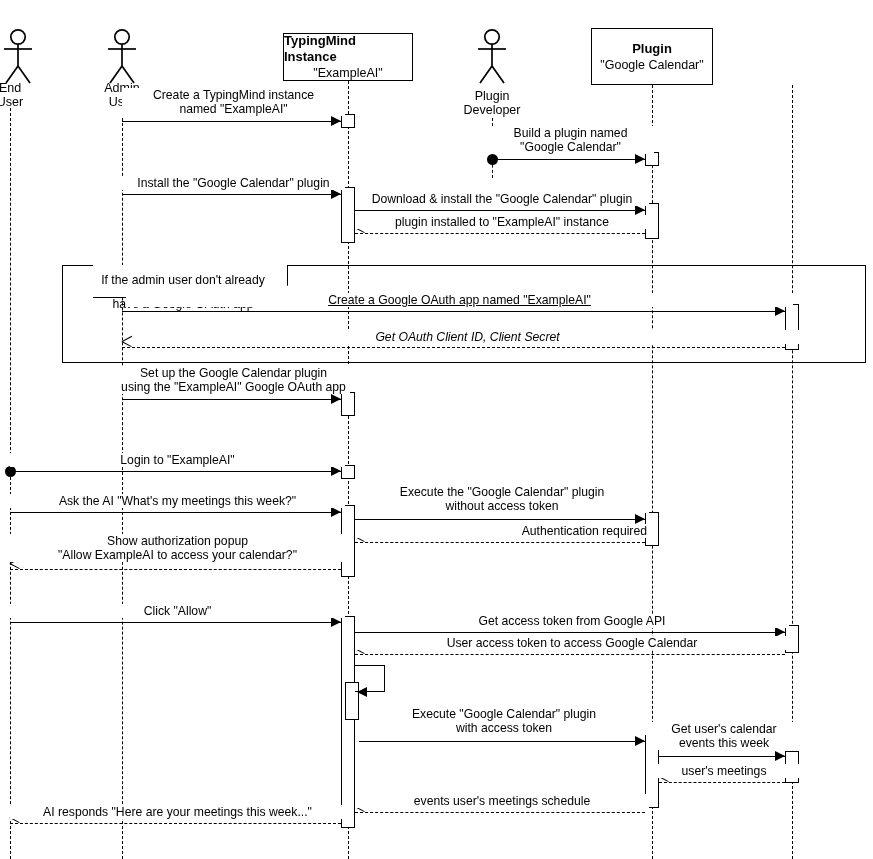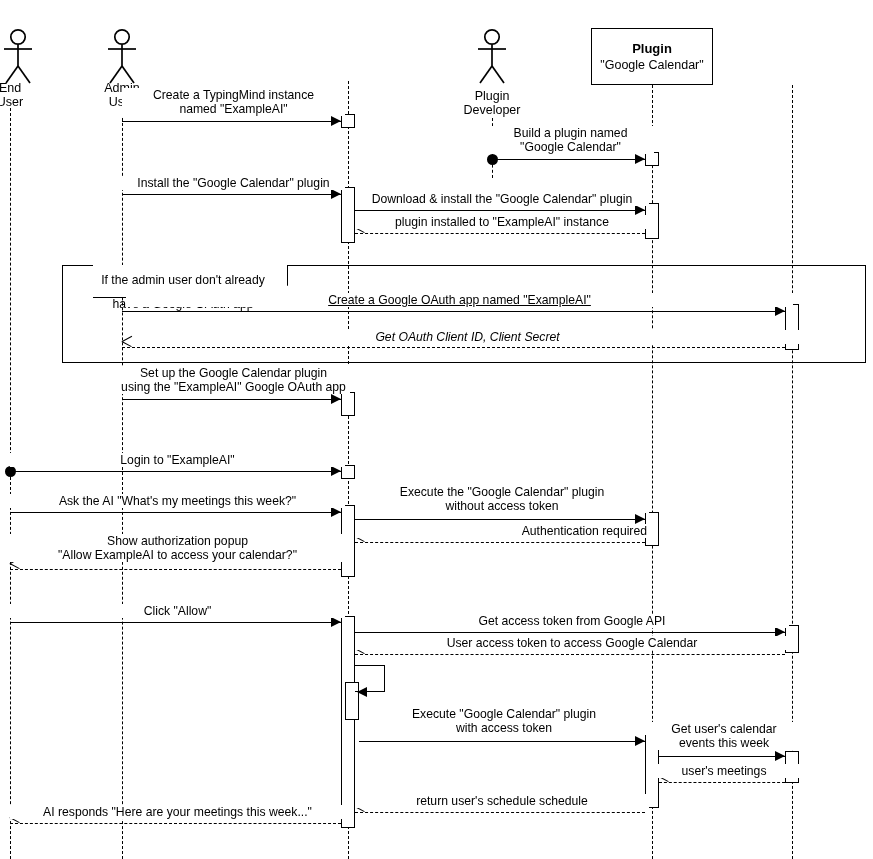--- a/index.html
+++ b/index.html
@@ -78,20 +78,24 @@
       <circle cx="18" cy="9" r="7.2" fill="#fff" stroke="#000" stroke-width="1.7"></circle>
       <line x1="18" y1="16.5" x2="18" y2="38" stroke="#000" stroke-width="1.7"></line>
       <line x1="4" y1="21" x2="32" y2="21" stroke="#000" stroke-width="1.7"></line>
       <line x1="18" y1="38" x2="6" y2="55" stroke="#000" stroke-width="1.7"></line>
       <line x1="18" y1="38" x2="30" y2="55" stroke="#000" stroke-width="1.7"></line>
     </svg>
   </div>
   <div class="actor-label" style="left:86px;top:81px;width:72px;">Admin
 User</div>
 
+  <div class="pbox" style="left:283px;top:33px;width:130px;height:48px;">
+    <div class="t1">TypingMind Instance</div>
+    <div class="t2">"ExampleAI"</div>
+  </div>
 
   <div class="actor" style="left:474px;top:28px;">
     <svg width="36" height="58" viewBox="0 0 36 58">
       <circle cx="18" cy="9" r="7.2" fill="#fff" stroke="#000" stroke-width="1.7"></circle>
       <line x1="18" y1="16.5" x2="18" y2="38" stroke="#000" stroke-width="1.7"></line>
       <line x1="4" y1="21" x2="32" y2="21" stroke="#000" stroke-width="1.7"></line>
       <line x1="18" y1="38" x2="6" y2="55" stroke="#000" stroke-width="1.7"></line>
       <line x1="18" y1="38" x2="30" y2="55" stroke="#000" stroke-width="1.7"></line>
     </svg>
   </div>
@@ -272,21 +276,21 @@
     </div>
     <div class="mlabel" style="left:-10px;top:-18px;width:146px;">user's meetings</div>
   </div>
 
   <div class="msg dashed" style="left:355px;top:812px;width:290px;">
     <div class="line"></div>
     <div class="openhead" style="left:0px;">
       <i style="transform:rotate(28deg);"></i>
       <i style="transform:rotate(-28deg);"></i>
     </div>
-    <div class="mlabel" style="left:0;top:-18px;width:290px;">return user's schedule schedule</div>
+    <div class="mlabel" style="left:0;top:-18px;width:290px;">events user's meetings schedule</div>
   </div>
 
   <div class="msg dashed" style="left:10px;top:823px;width:331px;">
     <div class="line"></div>
     <div class="openhead" style="left:0px;">
       <i style="transform:rotate(28deg);"></i>
       <i style="transform:rotate(-28deg);"></i>
     </div>
     <div class="mlabel" style="left:0;top:-18px;width:331px;">AI responds "Here are your meetings this week..."</div>
   </div>

